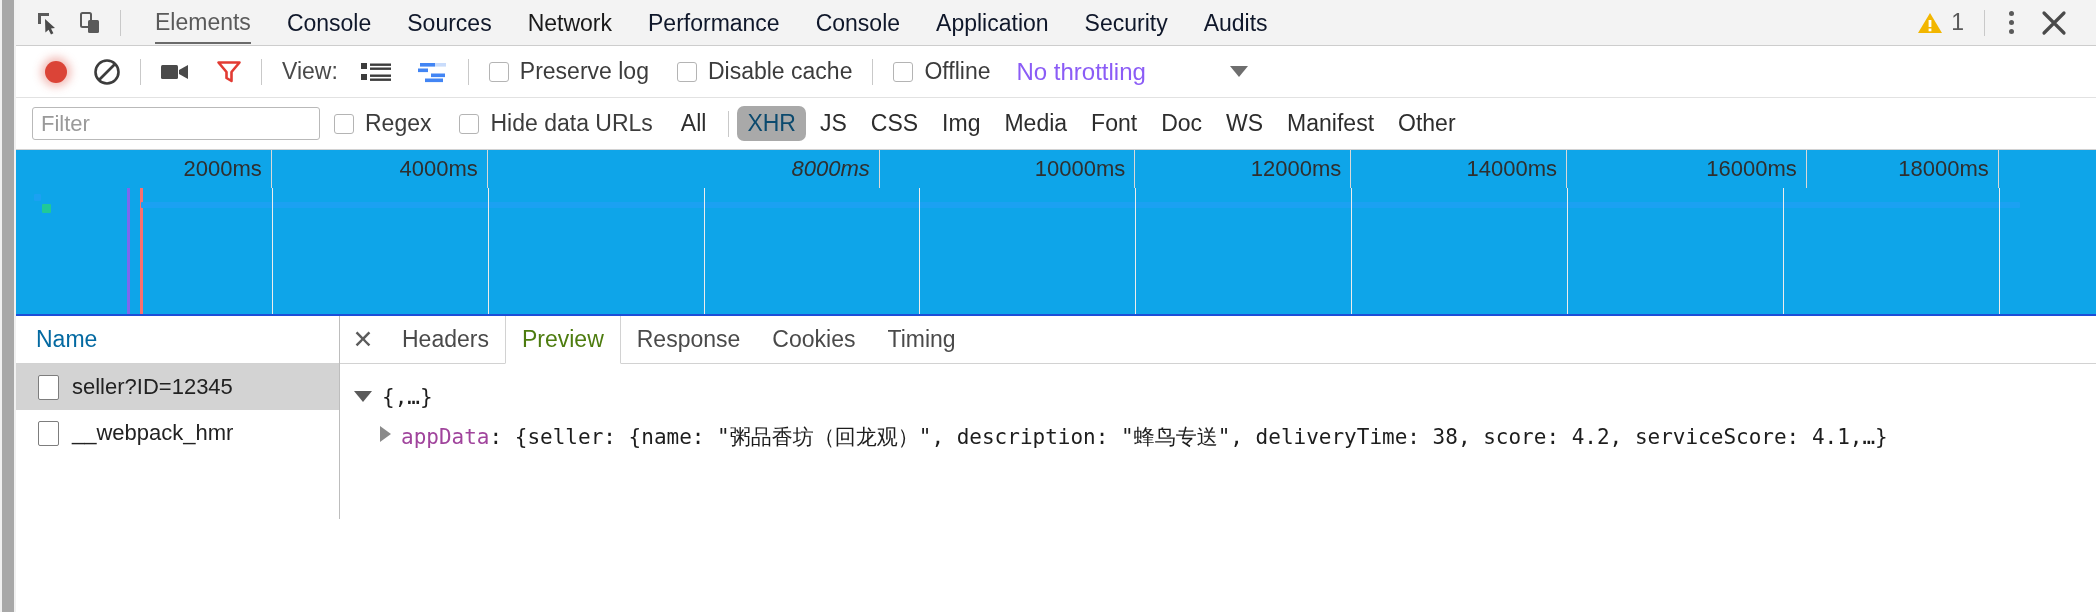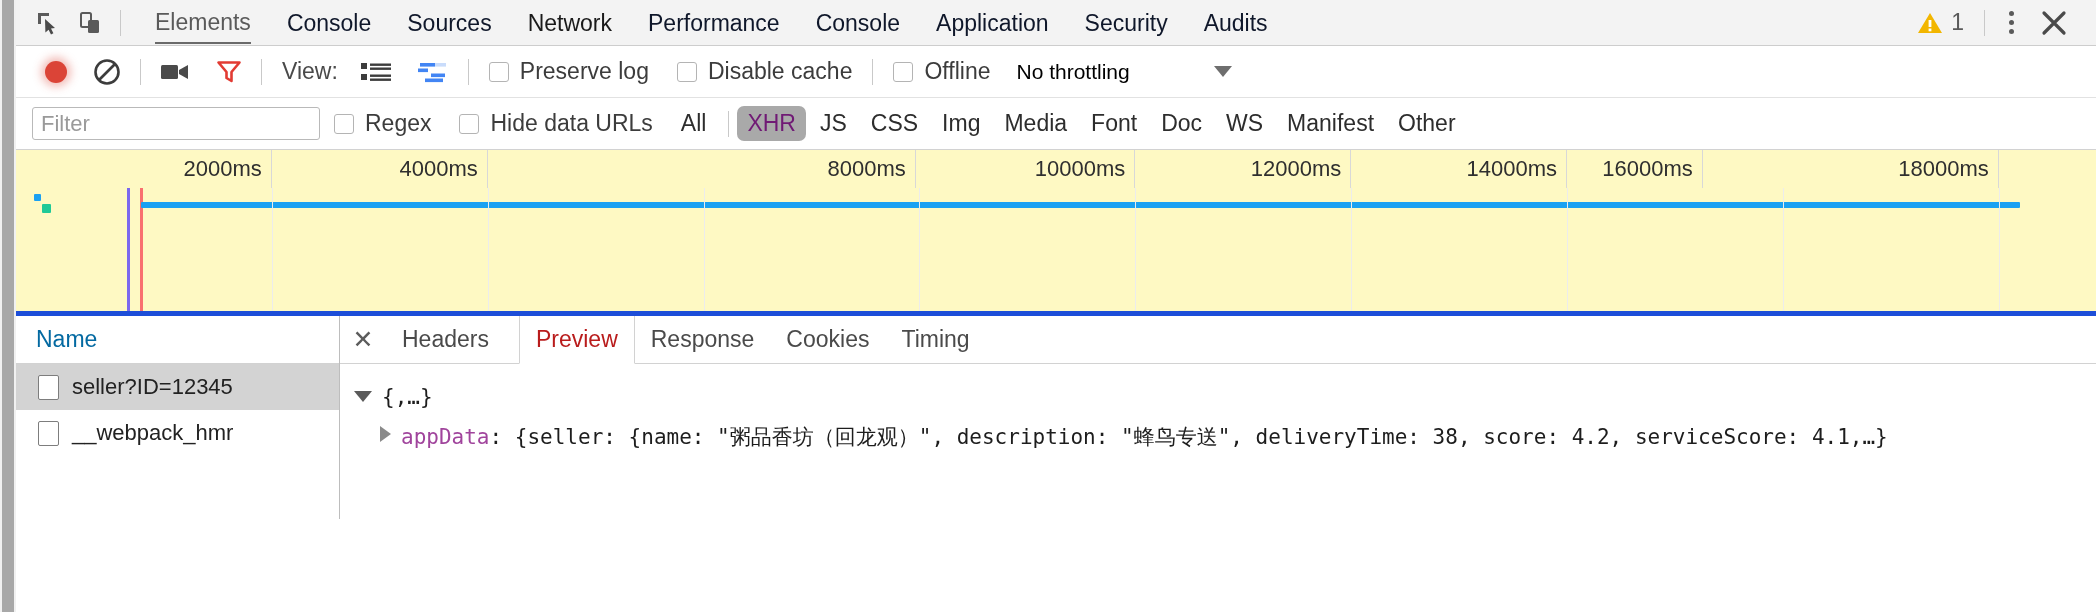--- a/index.html
+++ b/index.html
@@ -63,21 +63,21 @@
     box-shadow: 0 0 9px 4px rgba(219,68,55,0.35);
   }
   .tb-item { display: flex; align-items: center; justify-content: center; height: 52px; padding: 0 13px; cursor: pointer; }
   .view-label { font-size: 23px; color: #4a4a4a; padding: 0 10px 0 14px; }
   .chk-wrap { display: flex; align-items: center; gap: 11px; padding: 0 14px; cursor: pointer; }
   .chk {
     width: 20px; height: 20px; border: 1.5px solid #b4b4b4; border-radius: 3px;
     background: #fff; flex: none;
   }
   .chk-label { font-size: 23px; color: #3c3c3c; white-space: nowrap; }
-  .throttle-label { font-size: 21px; color: #000000; padding: 0 6px 0 12px; cursor: pointer; }
+  .throttle-label { font-size: 24px; color: #8b5cf6; padding: 0 6px 0 12px; cursor: pointer; }
   .caret-down {
     width: 0; height: 0; border-left: 9px solid transparent; border-right: 9px solid transparent;
     border-top: 11px solid #6e6e6e; margin-left: 78px; cursor: pointer;
   }
 
   
   .filterrow {
     position: absolute; left: 16px; top: 98px; right: 0; height: 52px;
     background: #ffffff; border-bottom: 1px solid #d2d2d2;
     display: flex; align-items: center; padding-left: 16px;
@@ -87,26 +87,26 @@
     font-size: 22px; color: #2a2a2a; padding: 0 8px; outline: none;
     font-family: "Liberation Sans", sans-serif; background: #fff;
   }
   .filter-input::placeholder { color: #9a9a9a; }
   .all-chip { font-size: 23px; color: #2d2d2d; padding: 0 14px; cursor: pointer; }
   .chip-div { width: 1px; height: 26px; background: #c9c9c9; margin: 0 8px; }
   .chip {
     font-size: 23px; color: #2d2d2d; padding: 4px 10px; border-radius: 7px;
     cursor: pointer; white-space: nowrap; margin-right: 4px;
   }
-  .chip.selected { background: #a9a9a9; color: #701a75; }
+  .chip.selected { background: #a9a9a9; color: #0c4a6e; }
 
   
   .overview {
     position: absolute; left: 16px; top: 150px; right: 0; height: 166px;
-    background: #fef9c3; border-bottom: 5px solid #1d4ed8;
+    background: #0ea5e9; border-bottom: 2px solid #1d4ed8;
   }
   .ruler { position: absolute; left: 0; top: 0; width: 100%; height: 38px; }
   .tick {
     position: absolute; top: 0; height: 38px; border-right: 1px solid #d8d8d8;
     font-size: 22px; color: #2f2f2f; text-align: right; padding-right: 9px;
     line-height: 38px; white-space: nowrap;
   }
   .grid-line { position: absolute; top: 38px; bottom: 0; width: 1px; background: #ececec; }
   .ov-body { position: absolute; left: 0; top: 38px; right: 0; bottom: 0; }
   .ev-line { position: absolute; top: 0; bottom: 0; width: 3px; }
@@ -139,23 +139,23 @@
   }
   .close-x {
     width: 46px; display: flex; align-items: center; justify-content: center;
     font-size: 25px; color: #5c5c5c; cursor: pointer;
   }
   .dtab {
     font-size: 23px; color: #4a4a4a; padding: 0 16px; display: flex; align-items: center;
     cursor: pointer; white-space: nowrap;
   }
   .dtab.active {
-    color: #b91c1c; background: #fff;
+    color: #4d7c0f; background: #fff;
     border-left: 1px solid #d2d2d2; border-right: 1px solid #d2d2d2;
-    margin-bottom: -1px; border-bottom: 1px solid #fff; margin-left: 14px;
+    margin-bottom: -1px; border-bottom: 1px solid #fff;
   }
   .preview-body {
     flex: 1; padding: 14px 0 0 14px; overflow: hidden;
     font-family: "DejaVu Sans Mono", "Liberation Mono", monospace;
     font-size: 21px; color: #1d1d1d; line-height: 1.9;
   }
   .jrow { display: flex; align-items: baseline; white-space: nowrap; }
   .jrow.l2 { padding-left: 26px; }
   .tri {
     width: 0; height: 0; flex: none; margin-right: 10px; position: relative; top: -2px;
@@ -313,25 +313,25 @@
     <span class="chip">Doc</span>
     <span class="chip">WS</span>
     <span class="chip">Manifest</span>
     <span class="chip">Other</span>
   </div>
 
   <div class="overview">
     <div class="ruler" id="ruler">
         <div class="tick" style="left: 40px; width: 215.873px;">2000ms</div>
         <div class="tick" style="left: 255.873px; width: 215.873px;">4000ms</div>
-        <div class="tick" style="left: 684px; width: 215.873px;">8000ms</div>
+        <div class="tick" style="left: 648px; width: 215.873px; font-style: italic;">8000ms</div>
         <div class="tick" style="left: 903.492px; width: 215.873px;">10000ms</div>
         <div class="tick" style="left: 1119.37px; width: 215.873px;">12000ms</div>
         <div class="tick" style="left: 1335.24px; width: 215.873px;">14000ms</div>
-        <div class="tick" style="left: 1471px; width: 215.873px;">16000ms</div>
+        <div class="tick" style="left: 1575px; width: 215.873px;">16000ms</div>
         <div class="tick" style="left: 1766.98px; width: 215.873px;">18000ms</div>
       </div>
     <div class="ov-body" id="ovbody">
         <div class="mini" style="background: rgb(27, 161, 242); left: 18px; top: 6px; width: 7px; height: 7px;"></div>
         <div class="mini" style="background: rgb(32, 201, 151); left: 26px; top: 16px; width: 9px; height: 9px;"></div>
         <div class="ev-line" style="left: 111.238px; background: rgb(123, 104, 238);"></div>
         <div class="ev-line" style="left: 124.19px; background: rgb(249, 112, 111);"></div>
         <div class="req-bar" style="left: 125.27px; width: 1879.17px; top: 14px; background: rgb(27, 161, 242);"></div>
       </div>
   <div class="grid-line" style="left: 255.873px;"></div>

